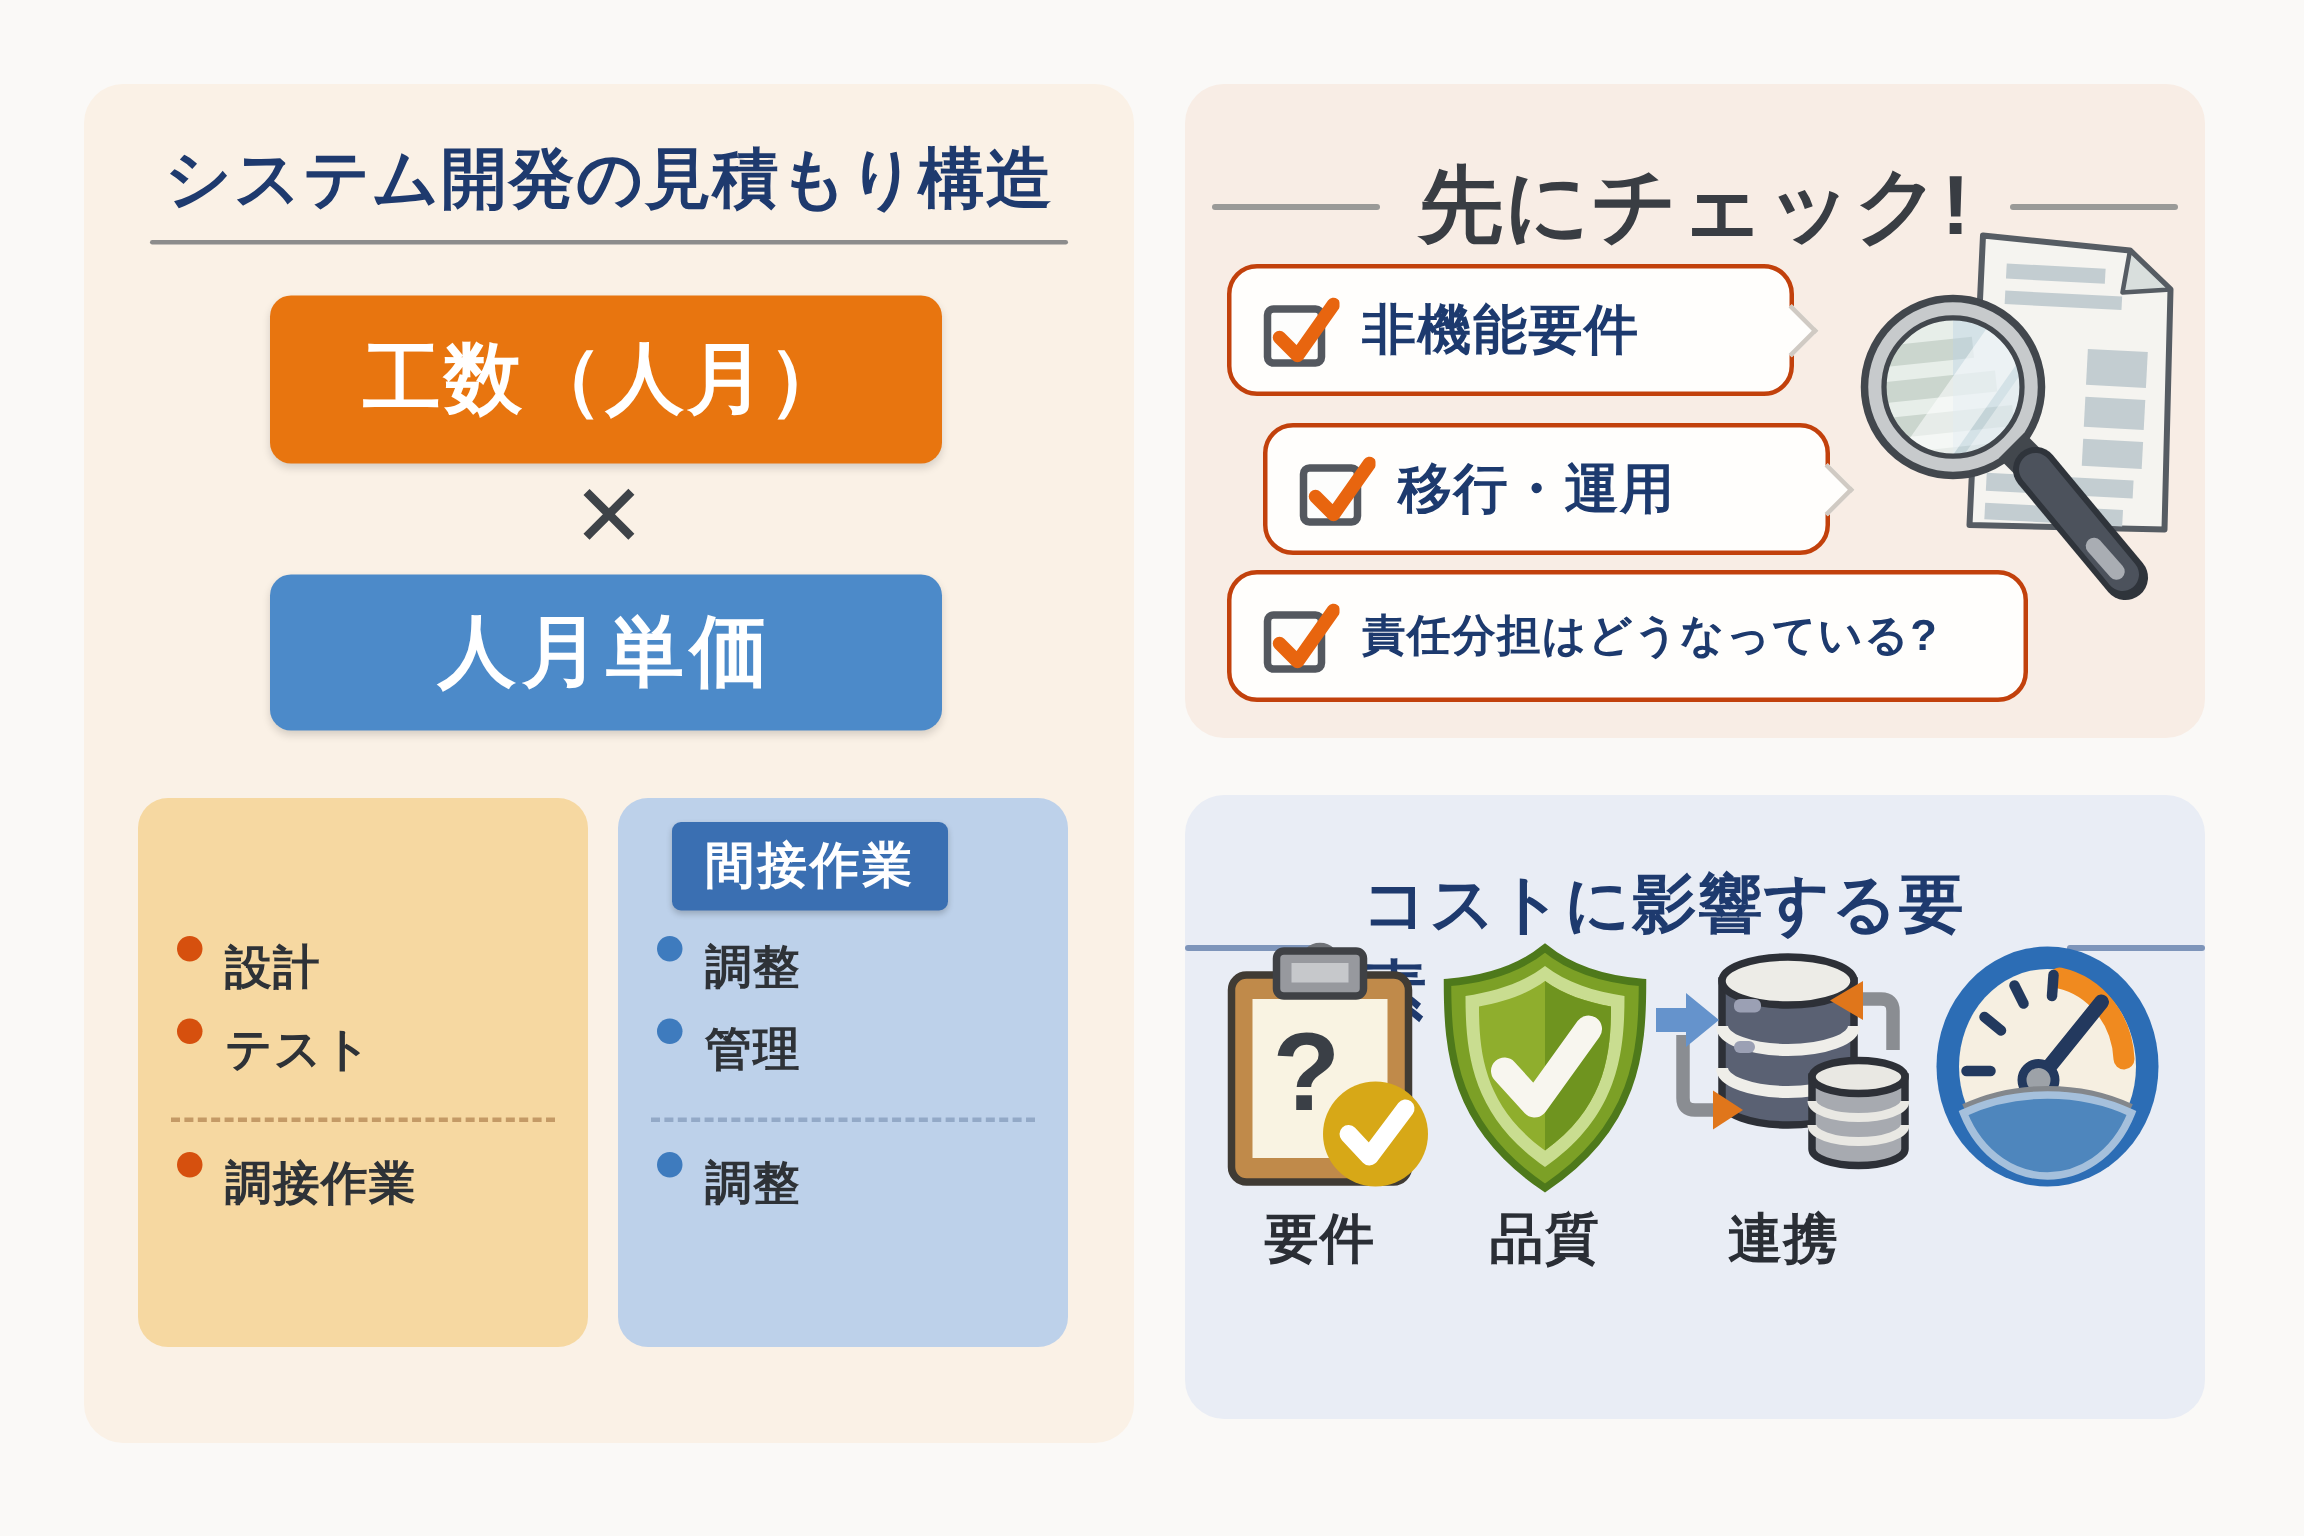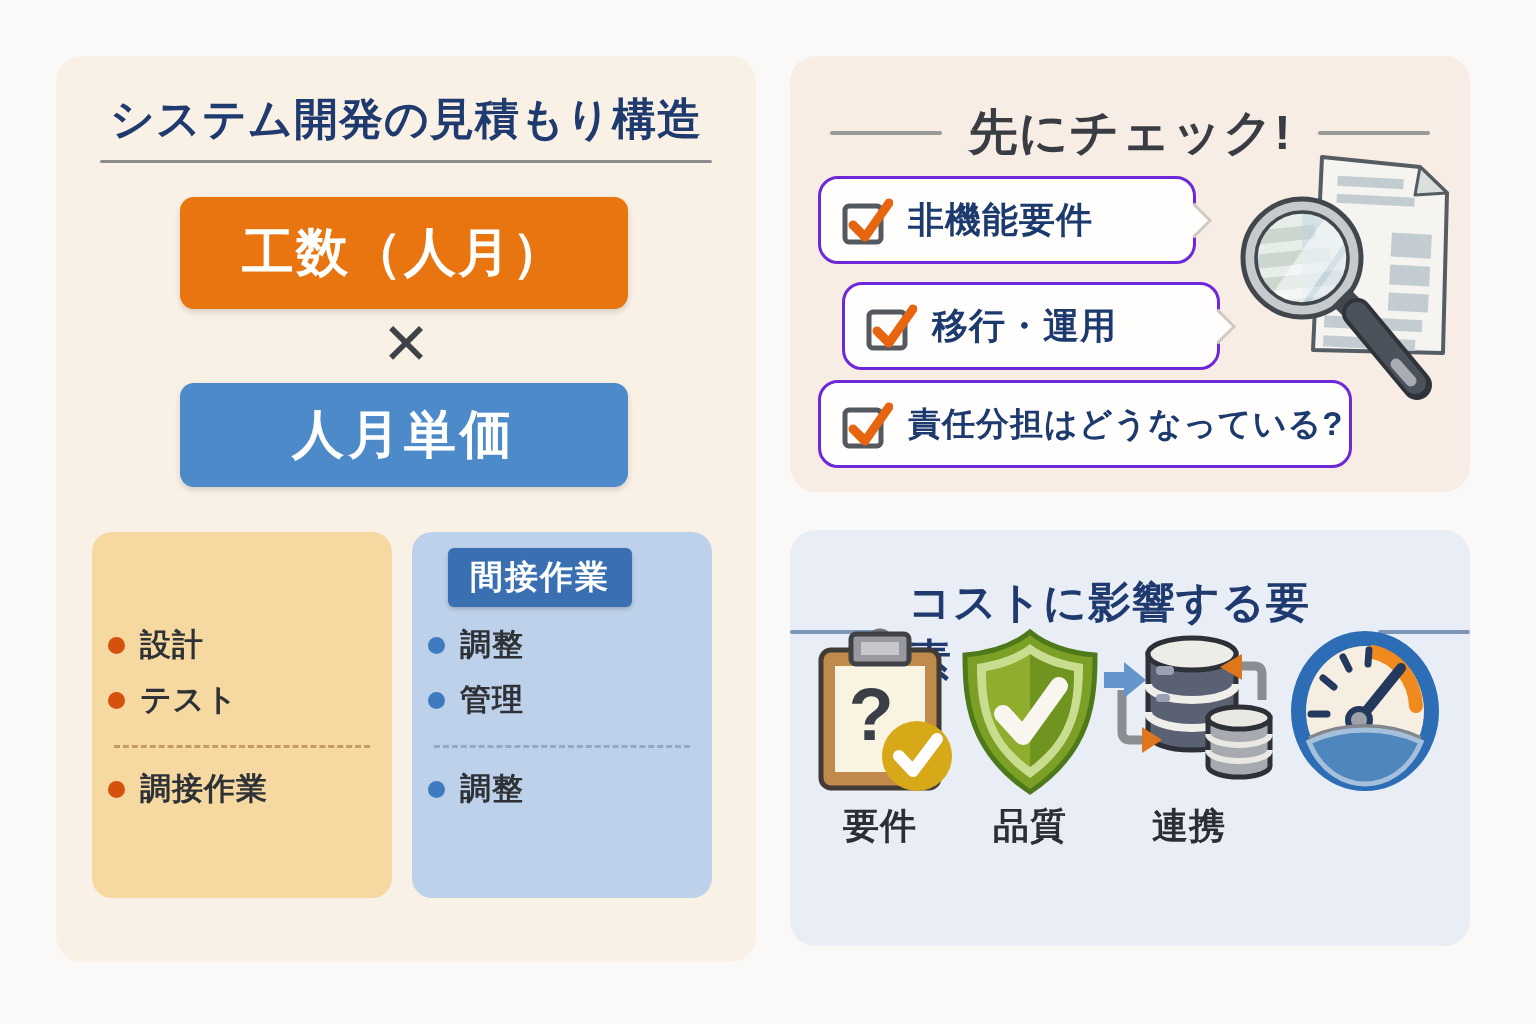--- a/index.html
+++ b/index.html
@@ -24,47 +24,47 @@
   .multiply{position:absolute;top:254px;left:0;right:0;text-align:center;
     font-size:58px;font-weight:900;color:#3E4348;}
   .work-card{position:absolute;top:476px;width:300px;height:366px;border-radius:20px;}
   #direct-card{left:36px;background:#F6D8A1;}
   #indirect-card{left:356px;background:#BDD1EA;}
   .work-badge{position:absolute;top:16px;left:36px;width:184px;height:59px;border-radius:6px;
     display:flex;align-items:center;justify-content:center;color:#fff;font-size:33px;font-weight:800;
     letter-spacing:2px;box-shadow:0 2px 4px rgba(0,0,0,.2);}
   #direct-card .work-badge{background:#DD5F0E;}
   #indirect-card .work-badge{background:#3A6FB2;}
-  .card-item{position:absolute;left:16px;display:flex;align-items:center;gap:15px;
+  .card-item{position:absolute;left:26px;display:flex;gap:15px;
     font-size:31px;font-weight:700;color:#2E3237;letter-spacing:1px;}
   .dot{width:17px;height:17px;border-radius:50%;flex:0 0 auto;}
   #direct-card .dot{background:#D6500E;}
   #indirect-card .dot{background:#3E7BBE;}
   .item-1{top:92px;}
   .item-2{top:147px;}
   .item-3{top:236px;}
   .dashline{position:absolute;top:213px;left:22px;right:22px;border-top:3px dashed #C49A66;}
   #indirect-card .dashline{border-top-color:#93A9C7;}
 
   
   .ruled-title{position:absolute;top:44px;left:0;right:0;display:flex;align-items:center;justify-content:center;gap:26px;}
   .rule{height:4px;border-radius:2px;flex:0 0 auto;}
   #precheck-panel .rule{width:112px;background:#9A9A98;}
-  #precheck-panel .ruled-text{font-size:49px;font-weight:800;color:#393D43;letter-spacing:1px;}
+  #precheck-panel .ruled-text{font-size:56px;font-weight:800;color:#393D43;letter-spacing:1px;}
   #cost-panel .rule{width:92px;background:#7E95BA;}
   #cost-panel .ruled-text{font-size:43px;font-weight:800;color:#1E3A6E;letter-spacing:1px;}
 
   
-  .bubble{position:absolute;left:28px;background:#FFFEFC;border:3px solid #6d28d9;border-radius:20px;
+  .bubble{position:absolute;left:28px;background:#FFFEFC;border:3px solid #c2410c;border-radius:20px;
     display:flex;align-items:center;padding-left:20px;gap:15px;box-sizing:border-box;}
   #bubble-1{top:120px;width:378px;height:88px;}
   #bubble-2{top:226px;width:378px;height:88px;margin-left:24px;}
   #bubble-3{top:324px;width:534px;height:88px;}
   .bubble-label{font-size:36px;font-weight:800;color:#1D3A6E;letter-spacing:1px;white-space:nowrap;}
-  #bubble-3 .bubble-label{font-size:33px;}
+  #bubble-3 .bubble-label{font-size:29px;}
   .tail{position:absolute;right:-14px;top:50%;margin-top:-12px;width:22px;height:22px;background:#FFFEFC;
     border-top:3px solid #D0CAC3;border-right:3px solid #D0CAC3;transform:rotate(45deg);}
   .cbx{flex:0 0 auto;}
 
   
   #magnifier-illustration{position:absolute;left:420px;top:84px;}
 
   
   .factor{position:absolute;top:96px;display:flex;flex-direction:column;align-items:center;}
   #factor-1{left:15px;width:150px;}

